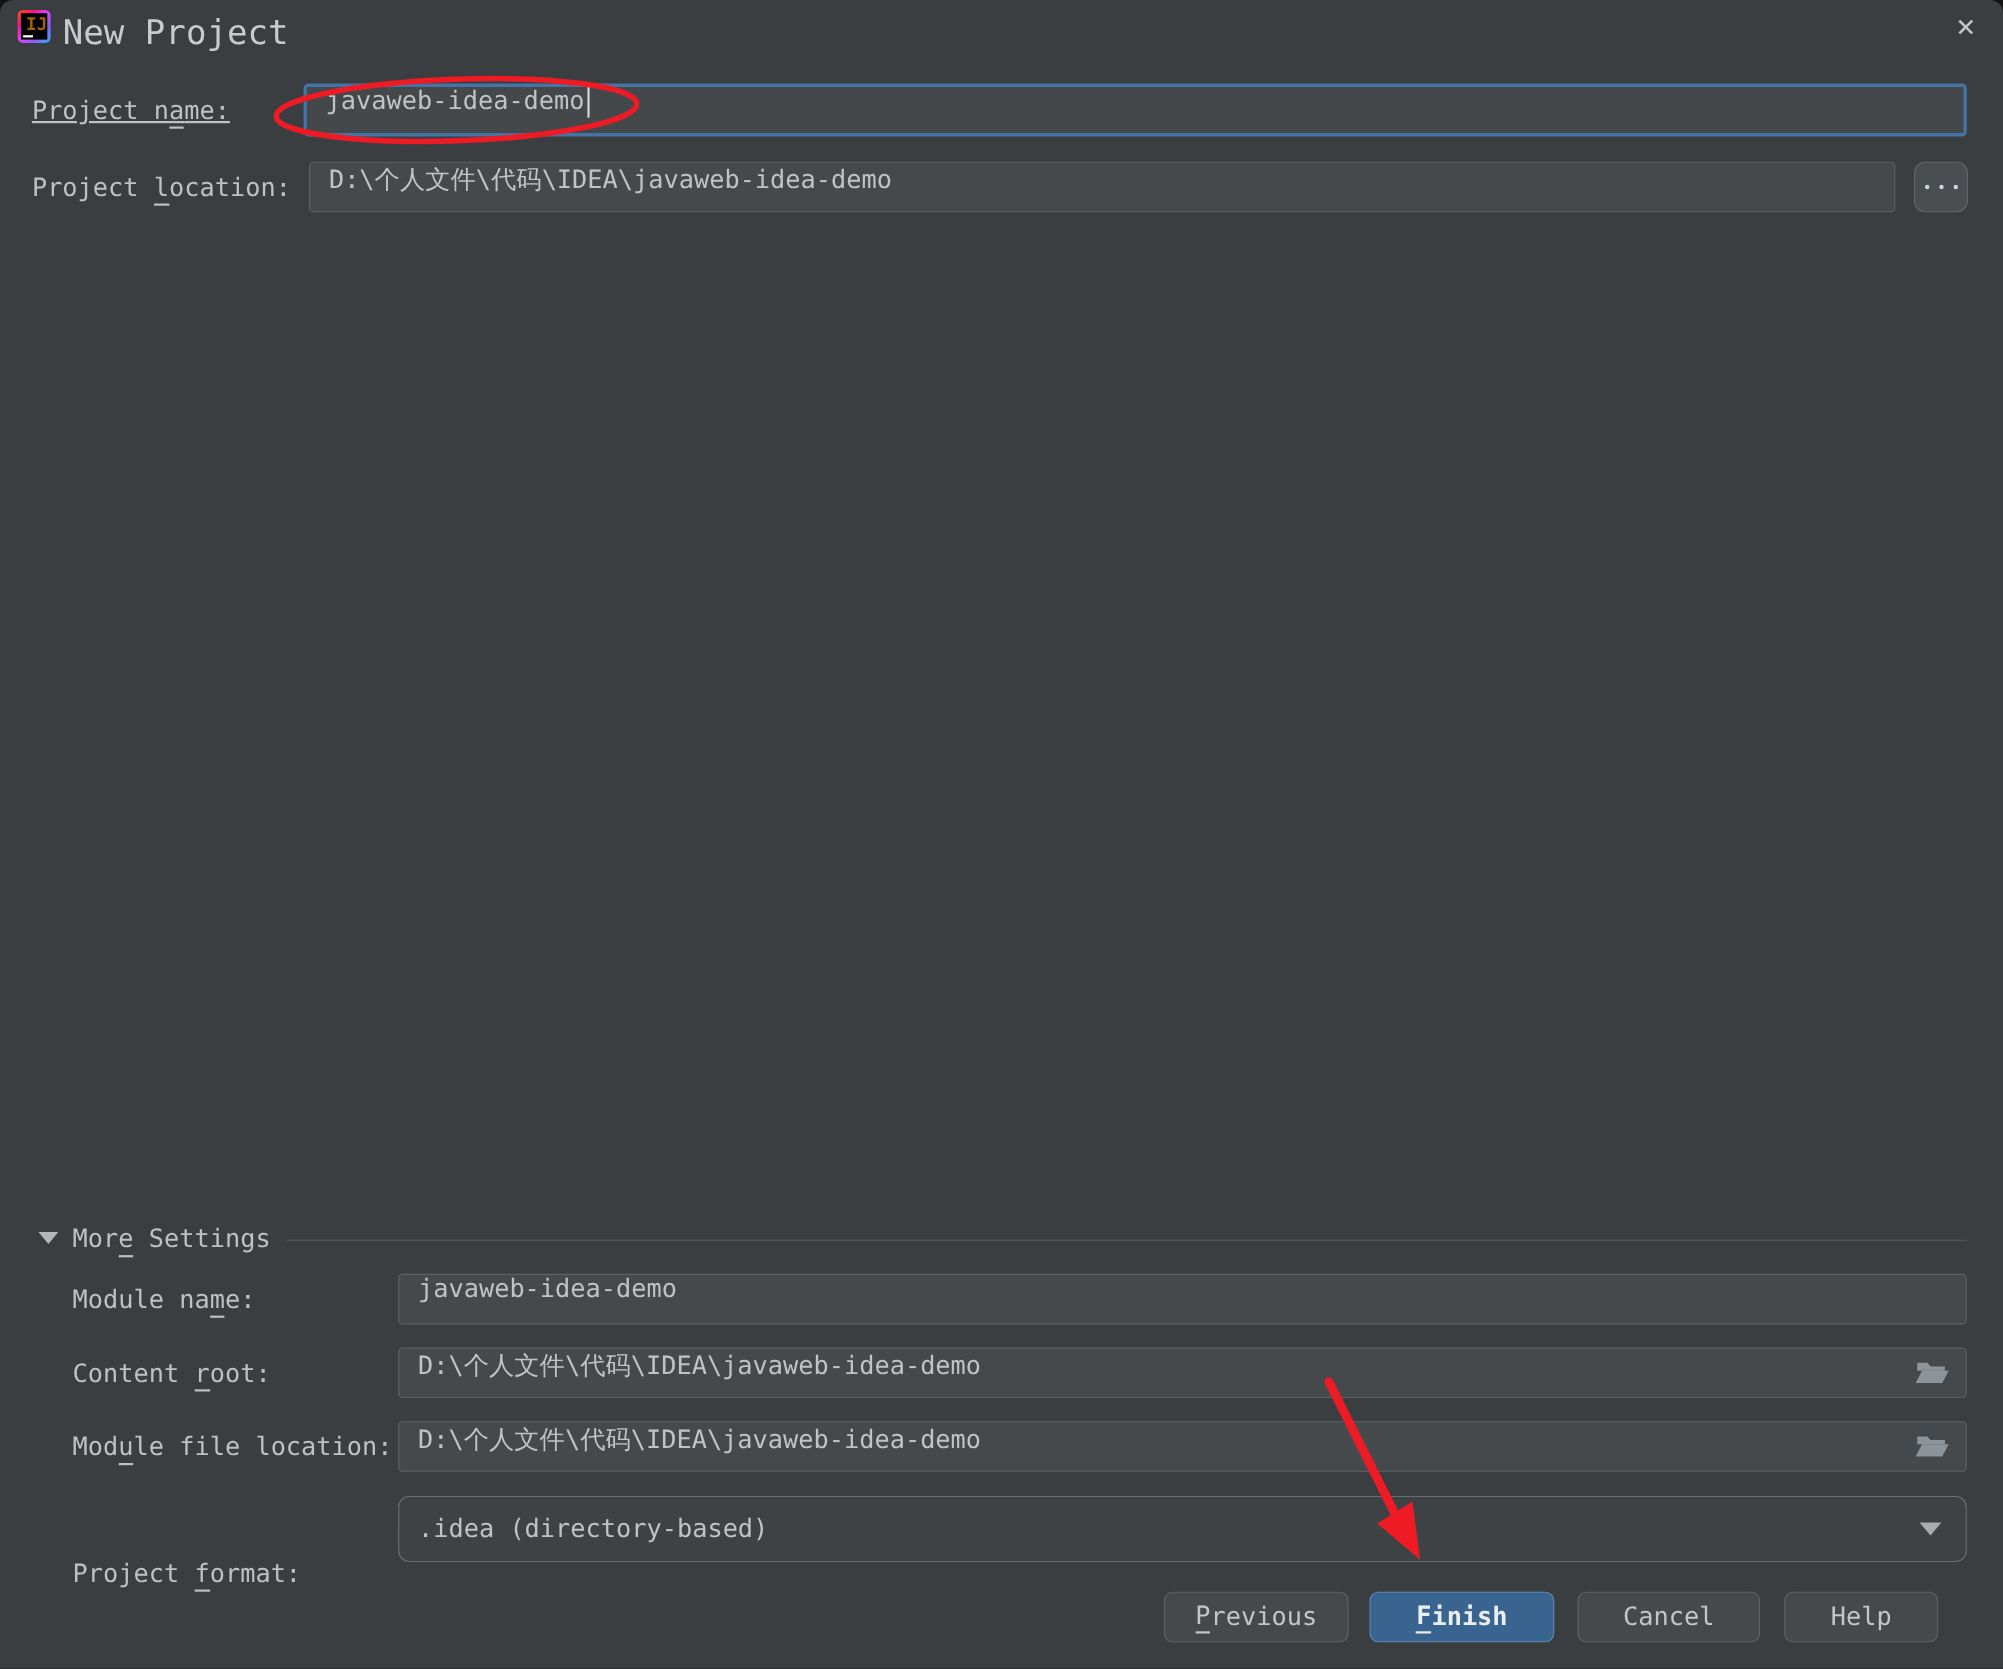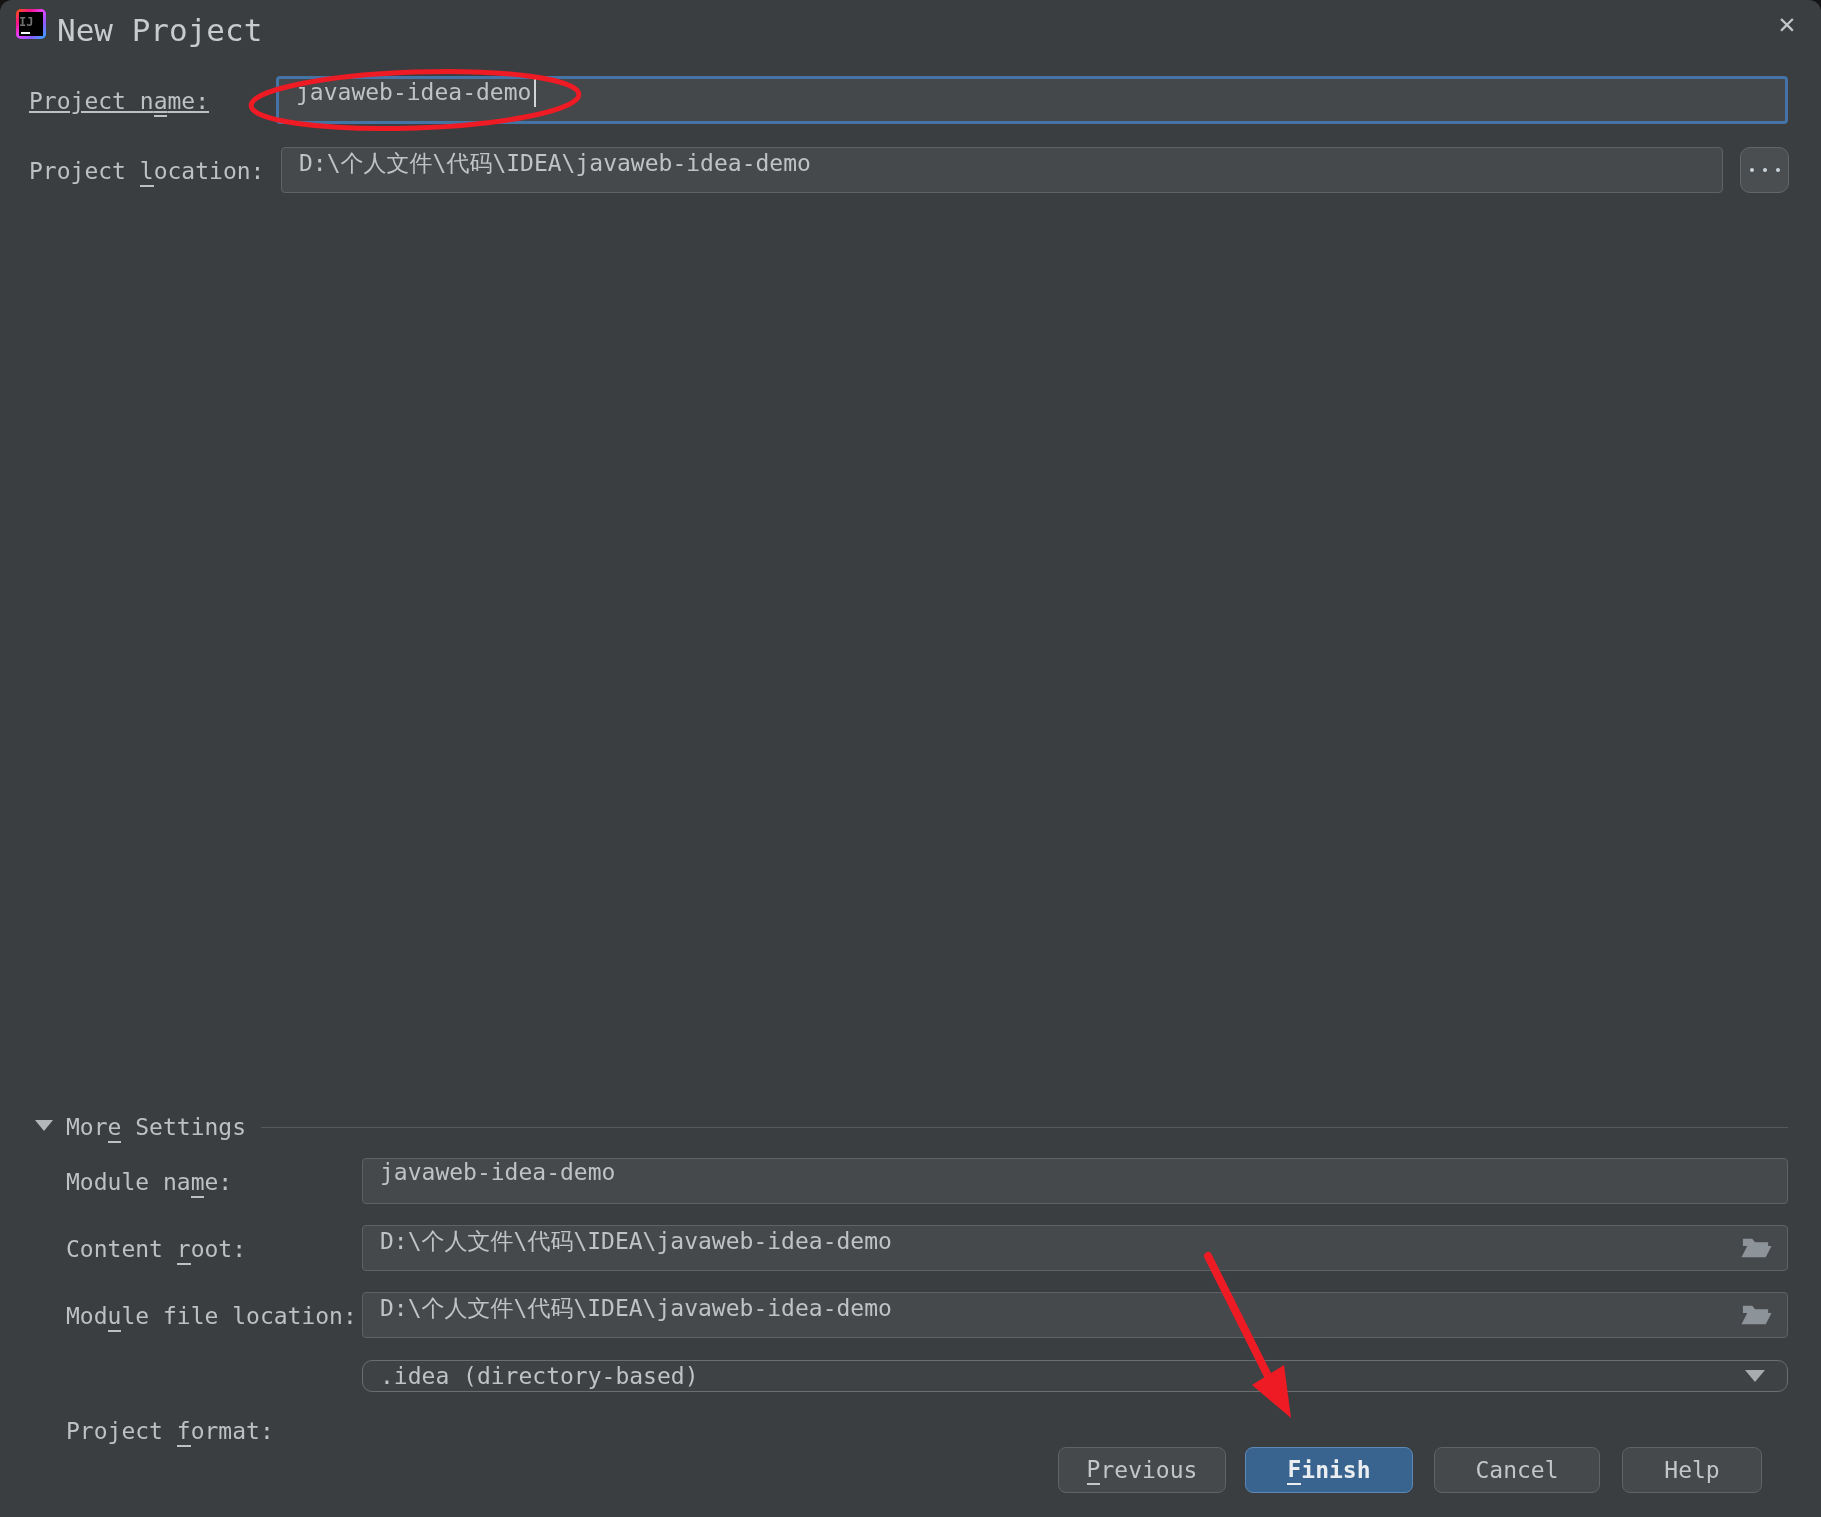--- a/index.html
+++ b/index.html
@@ -17,21 +17,21 @@
   .label{white-space:nowrap;color:#bec0c2;}
   u{text-decoration:none;border-bottom:2px solid currentColor;padding-bottom:1px;}
 
   
   .app-icon{
     left:16px;top:9px;width:30px;height:30px;border-radius:5px;
     background:linear-gradient(135deg,#ff5a00 0%,#f4138a 26%,#e343ff 48%,#8a5cff 72%,#29b1ff 100%);
   }
   .app-icon .inner{
     position:absolute;left:3px;top:3px;right:3px;bottom:3px;background:#000;
-    color:#737373;font-size:12px;font-weight:bold;text-align:left;line-height:20px;
+    color:#a16207;font-size:16px;font-weight:bold;text-align:right;line-height:20px;
   }
   .app-icon .bar{position:absolute;left:5px;bottom:5px;width:9px;height:2px;background:#fff;}
   .win-title{left:57px;top:12px;font-size:31px;color:#c8cacc;}
   .close-btn{
     left:1760px;top:0px;width:54px;height:46px;
     display:flex;align-items:center;justify-content:center;
     color:#c3c5c7;font-size:28px;cursor:default;
   }
 
   
@@ -129,21 +129,21 @@
   <div class="abs label" style="left:66px;top:1303px;">Mod<u>u</u>le file location:</div>
   <div class="abs input" style="left:362px;top:1292px;width:1426px;height:46px;">
     <span>D:\个人文件\代码\IDEA\javaweb-idea-demo</span>
     <svg class="folder-icon" viewBox="0 0 32 24">
       <path d="M2 2.5h9.5l3 3.5H28v4H2z" fill="#8d9499"></path>
       <path d="M0.5 21.5L6.5 10h25l-6 11.5z" fill="#8d9499"></path>
     </svg>
   </div>
 
   <div class="abs label" style="left:66px;top:1370px;margin-top:48px;">Project <u>f</u>ormat:</div>
-  <div class="abs dropdown" style="left:362px;top:1360px;width:1426px;height:32px;">
+  <div class="abs dropdown" style="left:362px;top:1360px;width:1426px;height:60px;">
     <span>.idea (directory-based)</span>
     <span class="dd-arrow"></span>
   </div>
 
   <div class="abs btn" style="left:1058px;width:168px;"><u>P</u>revious</div>
   <div class="abs btn primary" style="left:1245px;width:168px;"><u>F</u>inish</div>
   <div class="abs btn" style="left:1434px;width:166px;">Cancel</div>
   <div class="abs btn" style="left:1622px;width:140px;">Help</div>
 
   <svg class="abs overlay" width="1821" height="1517" viewBox="0 0 1821 1517">

